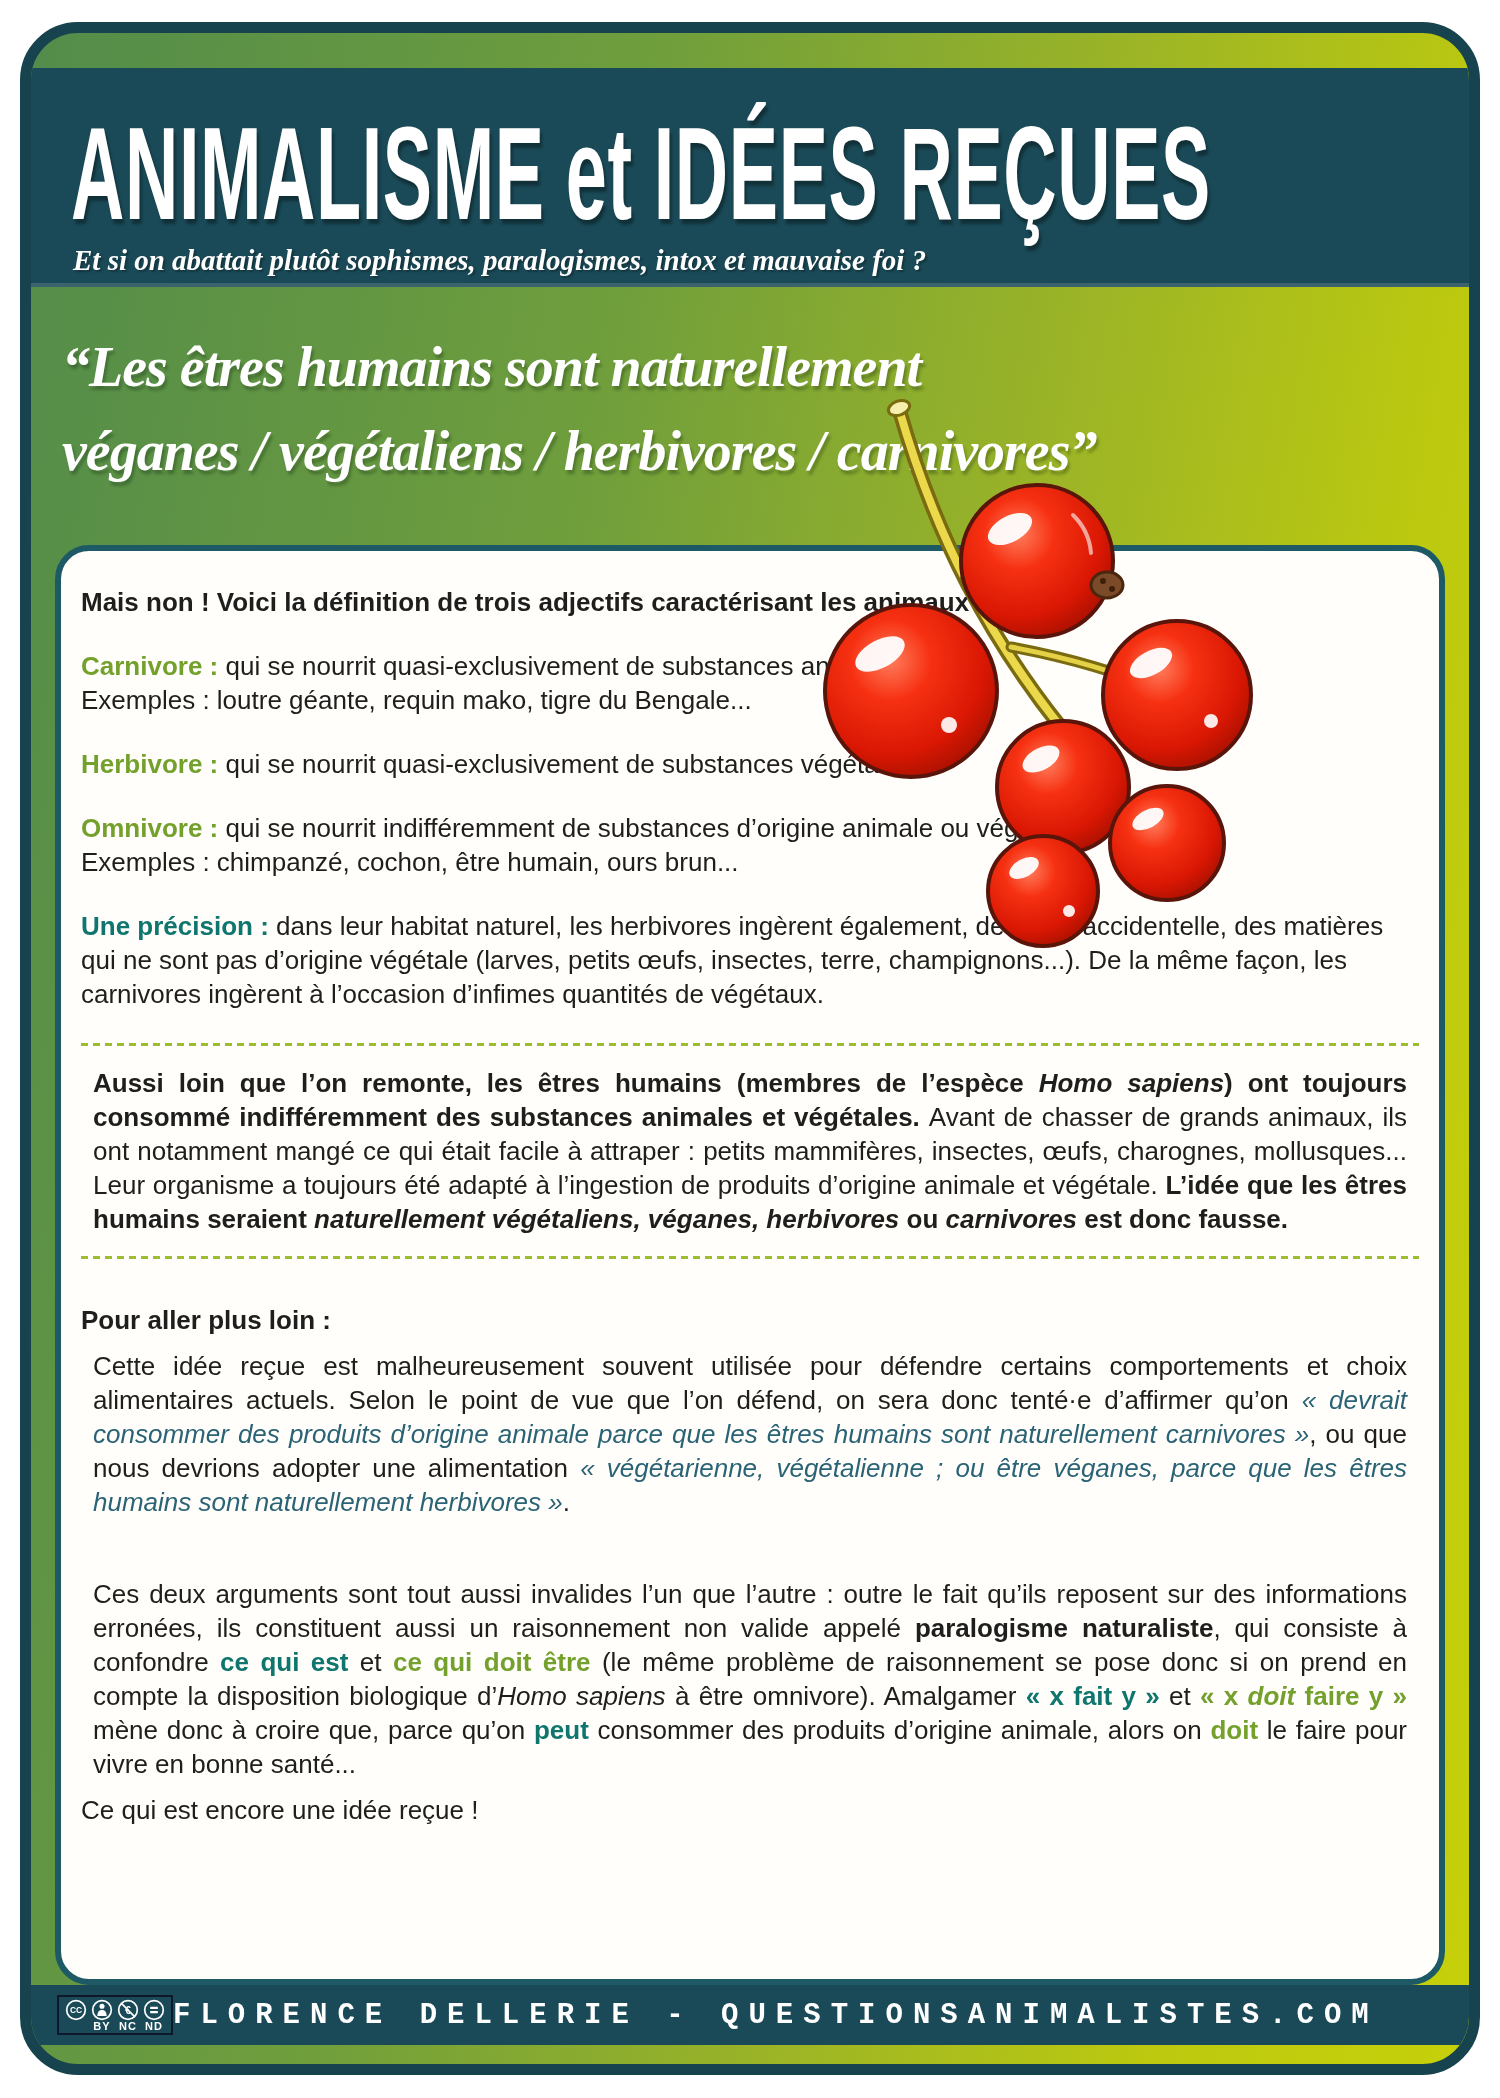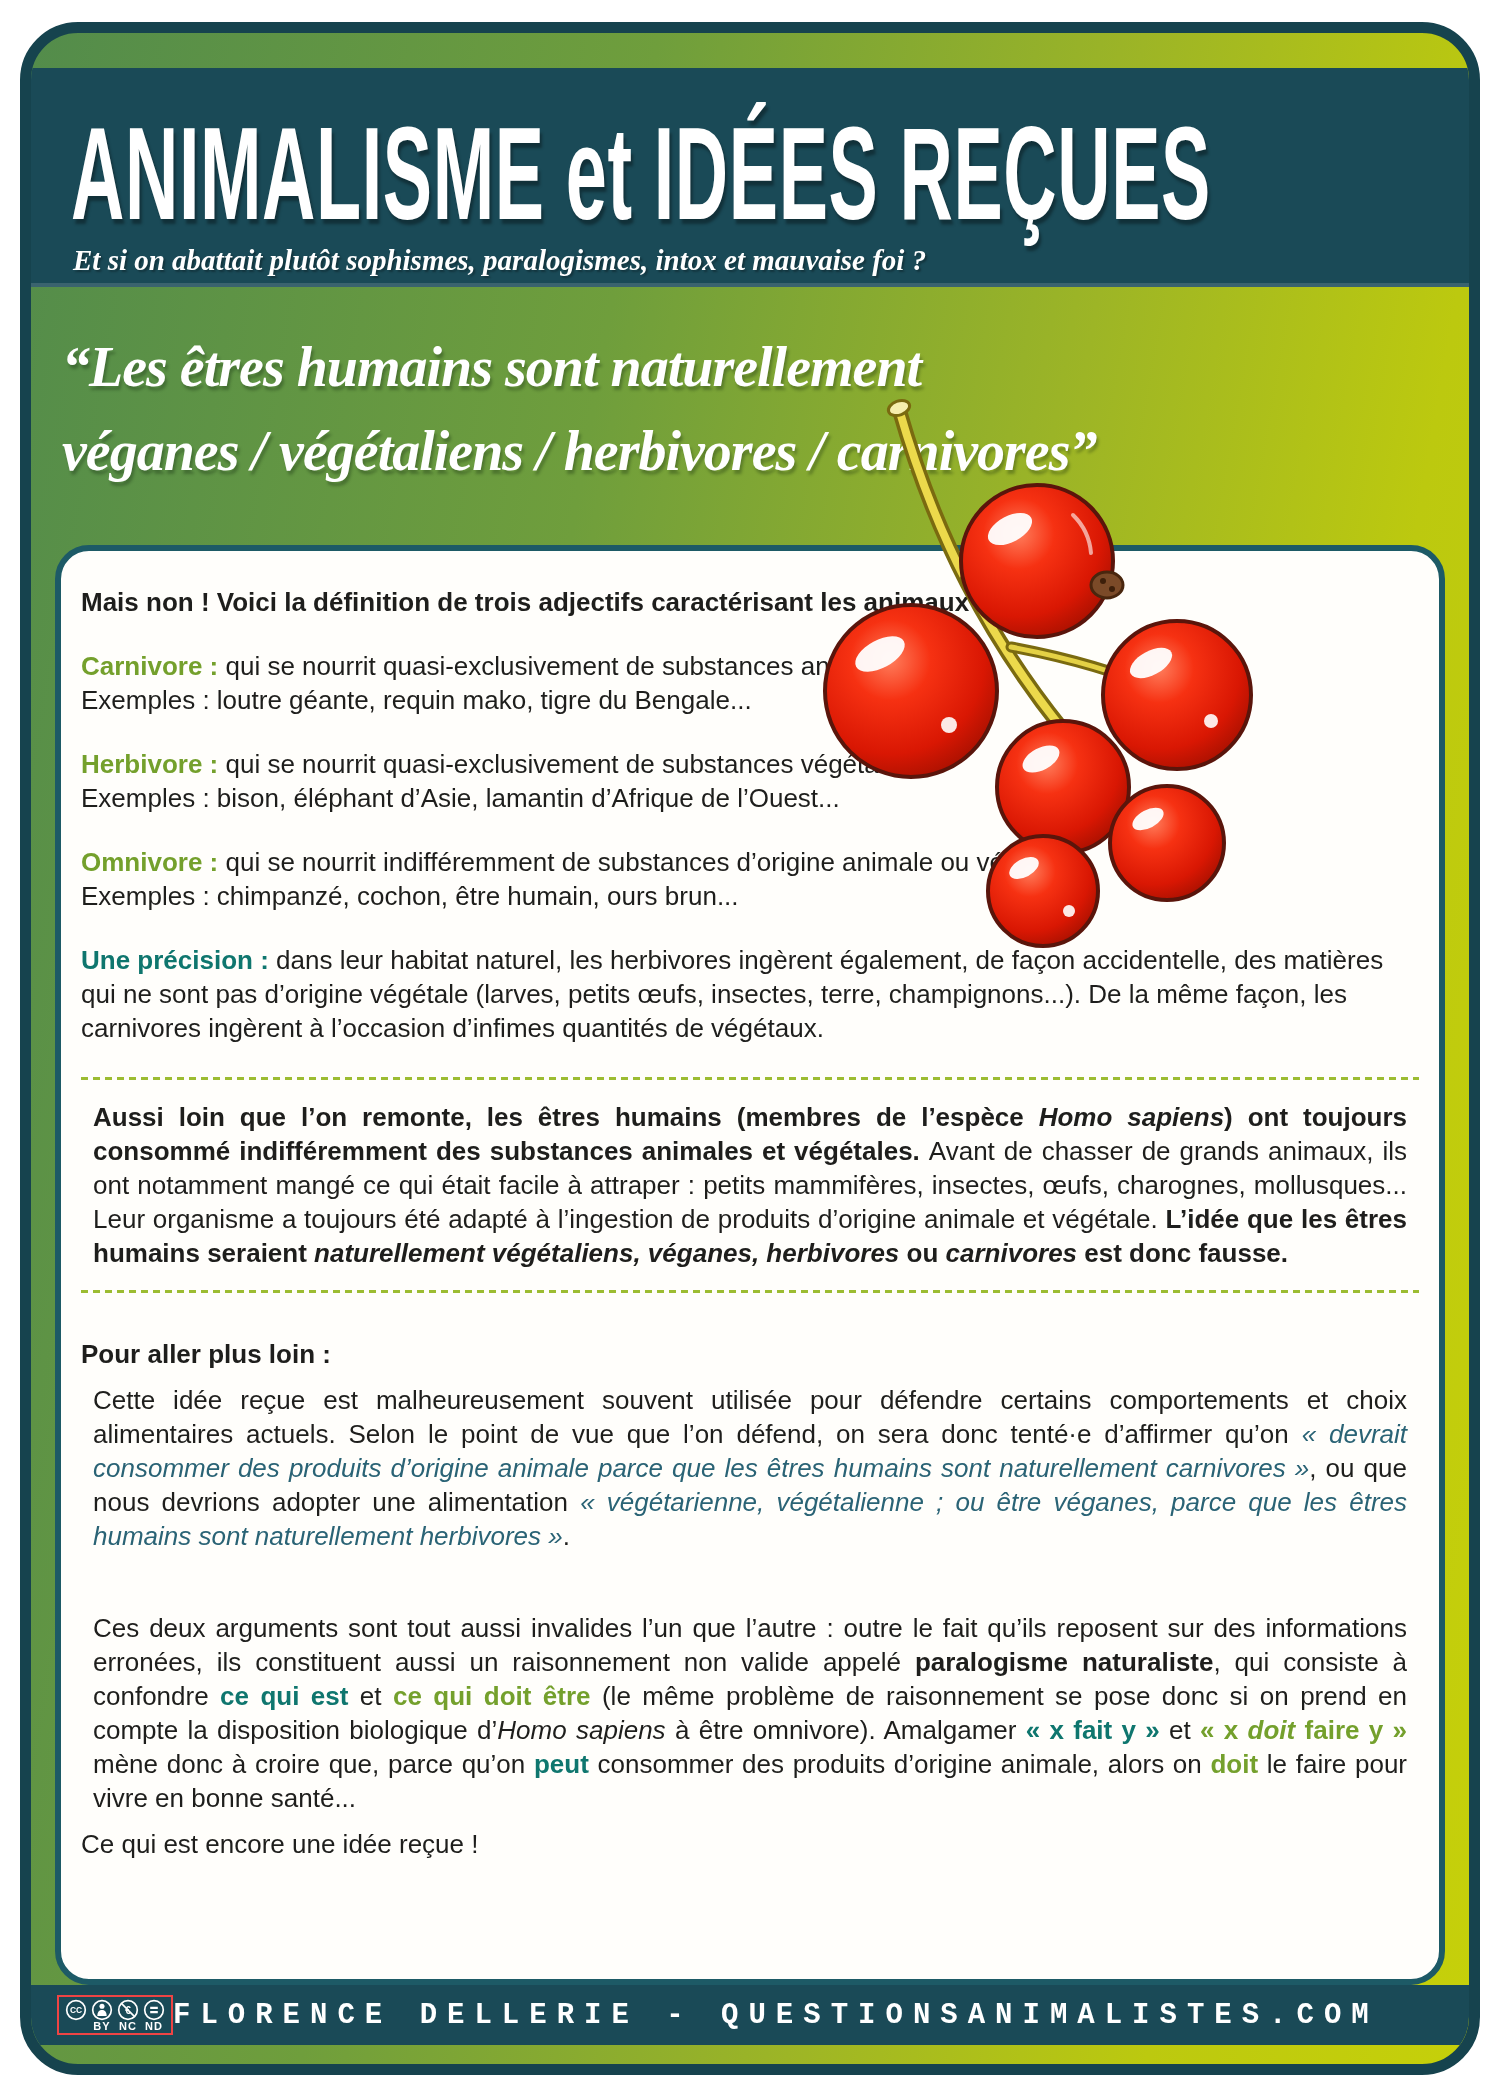--- a/index.html
+++ b/index.html
@@ -52,21 +52,21 @@
   .seg-bi{font-weight:700;font-style:italic;}
   .seg-ti{color:#2a6375;font-style:italic;}
   .seg-tb{color:#0f766e;font-weight:700;}
   .seg-gb{color:#74a02c;font-weight:700;}
   .seg-gbi{color:#74a02c;font-weight:700;font-style:italic;}
   
   .currants{position:absolute;left:784px;top:362px;width:470px;height:560px;z-index:5;}
   
   .footer-band{position:absolute;left:0;top:1952px;width:100%;height:60px;background:#1a4a57;z-index:4;
                display:flex;align-items:center;}
-  .license-box{margin-left:26px;border:2px solid #ef4444;padding:2px 6px 1px 6px;display:flex;gap:4px;}
+  .license-box{margin-left:26px;border:2px solid #0f172a;padding:2px 6px 1px 6px;display:flex;gap:4px;}
   .lic-col{display:flex;flex-direction:column;align-items:center;}
   .lic-label{color:#ffffff;font-size:11px;font-weight:700;line-height:11px;letter-spacing:1px;}
   .credit{color:#ffffff;font-family:"Liberation Mono",monospace;font-weight:700;
           font-size:29px;letter-spacing:10px;white-space:nowrap;}
 </style>
 </head>
 <body>
 
 <div class="page">
   <div class="poster">
@@ -138,21 +138,20 @@
     <div class="card">
       <p class="intro">Mais non ! Voici la définition de trois adjectifs caractérisant les animaux :</p>
 
       <div class="def">
         <div><span class="term t-green">Carnivore :</span><span> qui se nourrit quasi-exclusivement de substances animales.</span></div>
         <div>Exemples : loutre géante, requin mako, tigre du Bengale...</div>
       </div>
 
       <div class="def">
         <div><span class="term t-green">Herbivore :</span><span> qui se nourrit quasi-exclusivement de substances végétales.</span></div>
-        <div>Exemples : bison, éléphant d’Asie, lamantin d’Afrique de l’Ouest...</div>
       </div>
 
       <div class="def">
         <div><span class="term t-green">Omnivore :</span><span> qui se nourrit indifféremment de substances d’origine animale ou végétale.</span></div>
         <div>Exemples : chimpanzé, cochon, être humain, ours brun...</div>
       </div>
 
       <p class="precision"><span class="seg-tb">Une précision : </span><span class="seg-r">dans leur habitat naturel, les herbivores ingèrent également, de façon accidentelle, des matières qui ne sont pas d’origine végétale (larves, petits œufs, insectes, terre, champignons...). De la même façon, les carnivores ingèrent à l’occasion d’infimes quantités de végétaux.</span></p>
 
       <div class="sep sep1"></div>

